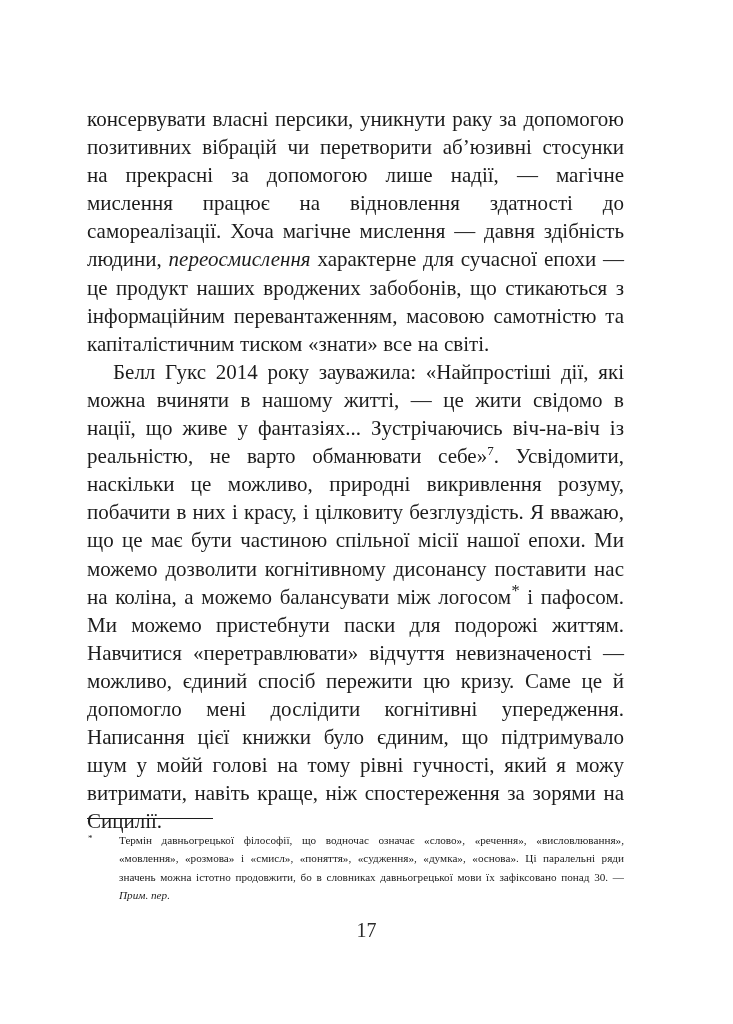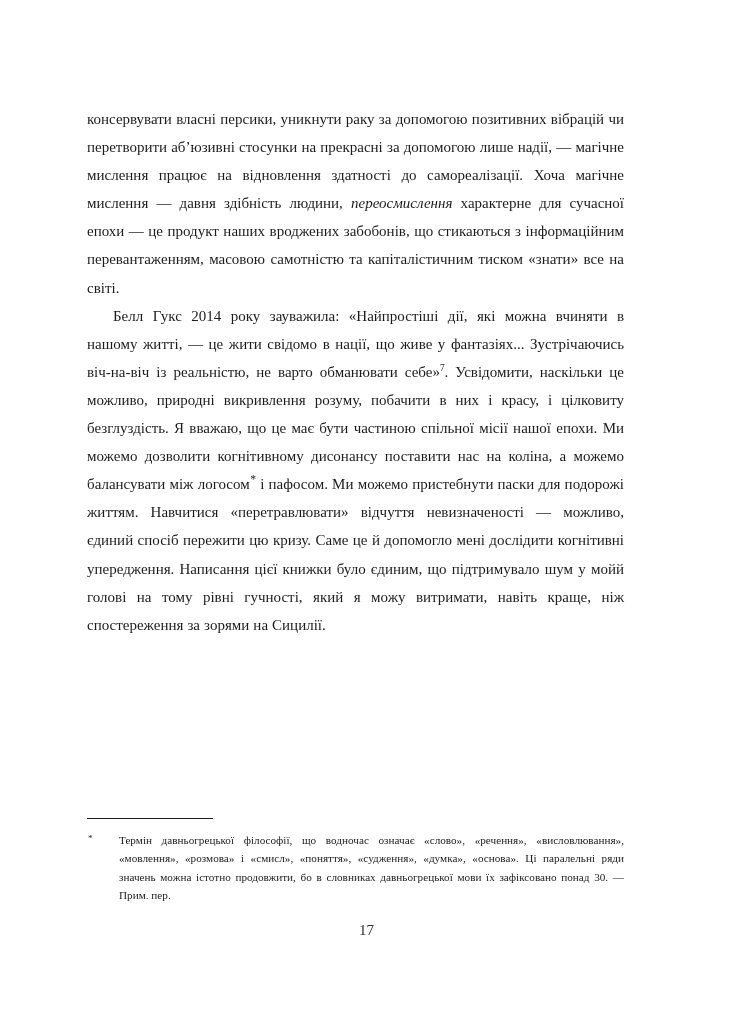--- a/index.html
+++ b/index.html
@@ -23,21 +23,21 @@
   }
   
   .textblock {
     position: absolute;
     left: 87px;
     top: 105px;
     width: 537px;
   }
   .para {
     margin: 0;
-    font-size: 15px;
+    font-size: 21px;
     line-height: 28.1px;
     text-align: justify;
     text-justify: inter-word;
     color: #1c1c1c;
     hyphens: manual;
     word-spacing: 0.02em;
   }
   .para.indent {
     text-indent: 26px;
   }
@@ -79,29 +79,30 @@
   }
   .footnote .fn-marker {
     position: absolute;
     left: 1px;
     top: 0px;
     font-size: 9px;
     line-height: 14px;
     color: #1c1c1c;
   }
   .footnote .it {
+    font-style: italic;
   }
   
   .folio {
     position: absolute;
     left: 0;
     right: 0;
     top: 921px;
     text-align: center;
-    font-size: 15px;
+    font-size: 20px;
     line-height: 18px;
     color: #2a2a2a;
   }
 </style>
 </head>
 <body>
 
 <div class="page">
 
   <div class="textblock">

